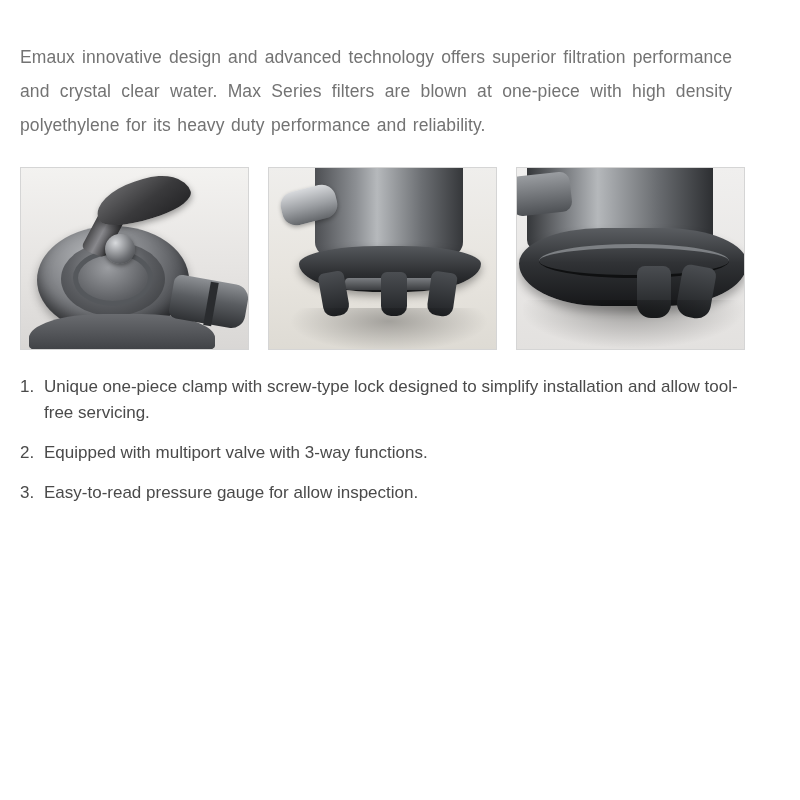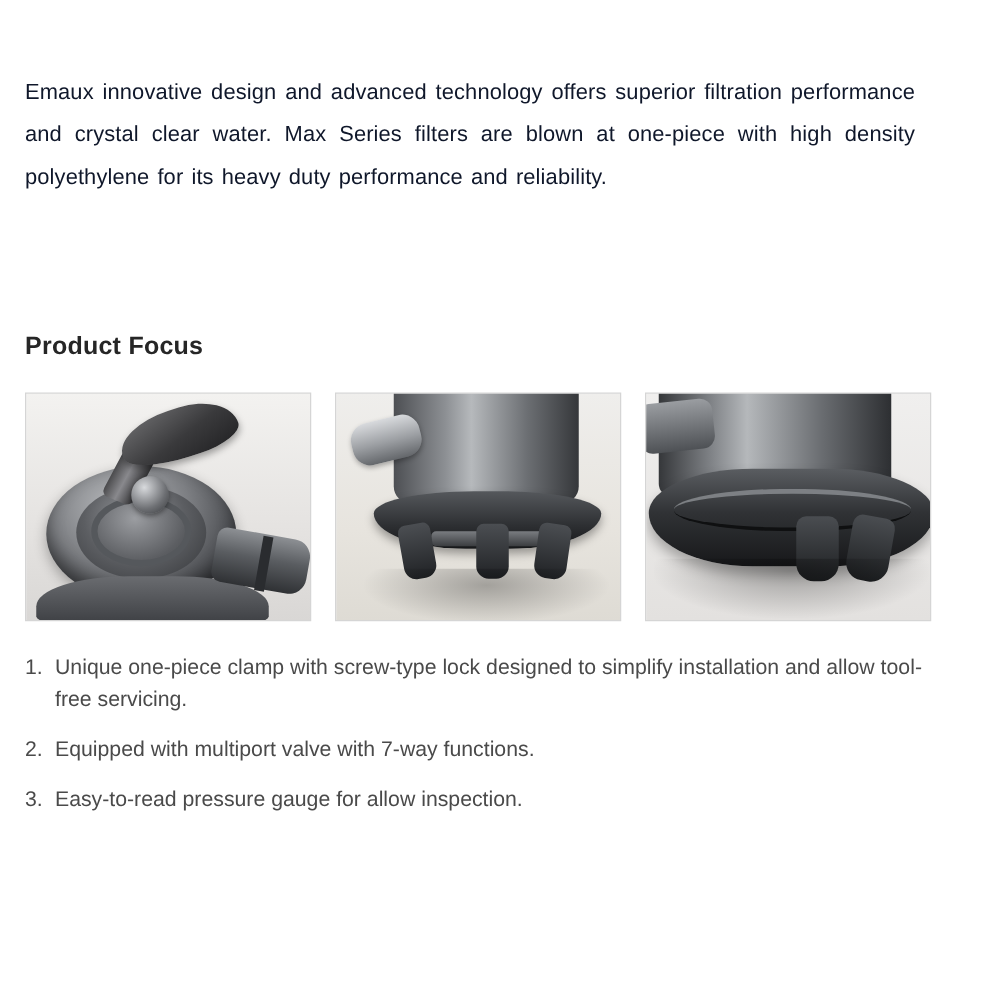--- a/index.html
+++ b/index.html
@@ -18,25 +18,25 @@
   .page {
     width: 800px;
     height: 800px;
     box-sizing: border-box;
     padding: 40px 55px 0 18px;
     position: relative;
   }
   .intro {
     font-size: 17.5px;
     line-height: 34px;
-    color: #0f172a;
+    color: #737373;
     text-align: justify;
     letter-spacing: 0.1px;
     word-spacing: 1.5px;
-    margin: 16px 0 0 2px;
+    margin: 0 0 0 2px;
     max-width: 712px;
   }
   .section-title {
     font-size: 20px;
     font-weight: bold;
     color: #262626;
     margin: 108px 0 0 2px;
     letter-spacing: 0.2px;
   }
   .gallery {
@@ -290,21 +290,20 @@
     top: 0;
   }
 </style>
 </head>
 <body>
 
 <div class="page">
 
   <p class="intro">Emaux innovative design and advanced technology offers superior filtration performance and crystal clear water. Max Series filters are blown at one-piece with high density polyethylene for its heavy duty performance and reliability.</p>
 
-  <h2 class="section-title">Product Focus</h2>
 
   <div class="gallery">
 
     <div class="photo p1">
       <div class="body"></div>
       <div class="body-inner"></div>
       <div class="ring"></div>
       <div class="base"></div>
       <div class="port"></div>
       <div class="port-band"></div>
@@ -336,21 +335,21 @@
 
   </div>
 
   <ul class="features">
     <li>
       <span class="num">1.</span>
       <span>Unique one-piece clamp with screw-type lock designed to simplify installation and allow tool-free servicing.</span>
     </li>
     <li>
       <span class="num">2.</span>
-      <span>Equipped with multiport valve with 7-way functions.</span>
+      <span>Equipped with multiport valve with 3-way functions.</span>
     </li>
     <li>
       <span class="num">3.</span>
       <span>Easy-to-read pressure gauge for allow inspection.</span>
     </li>
   </ul>
 
 </div>
 
 </body></html>

